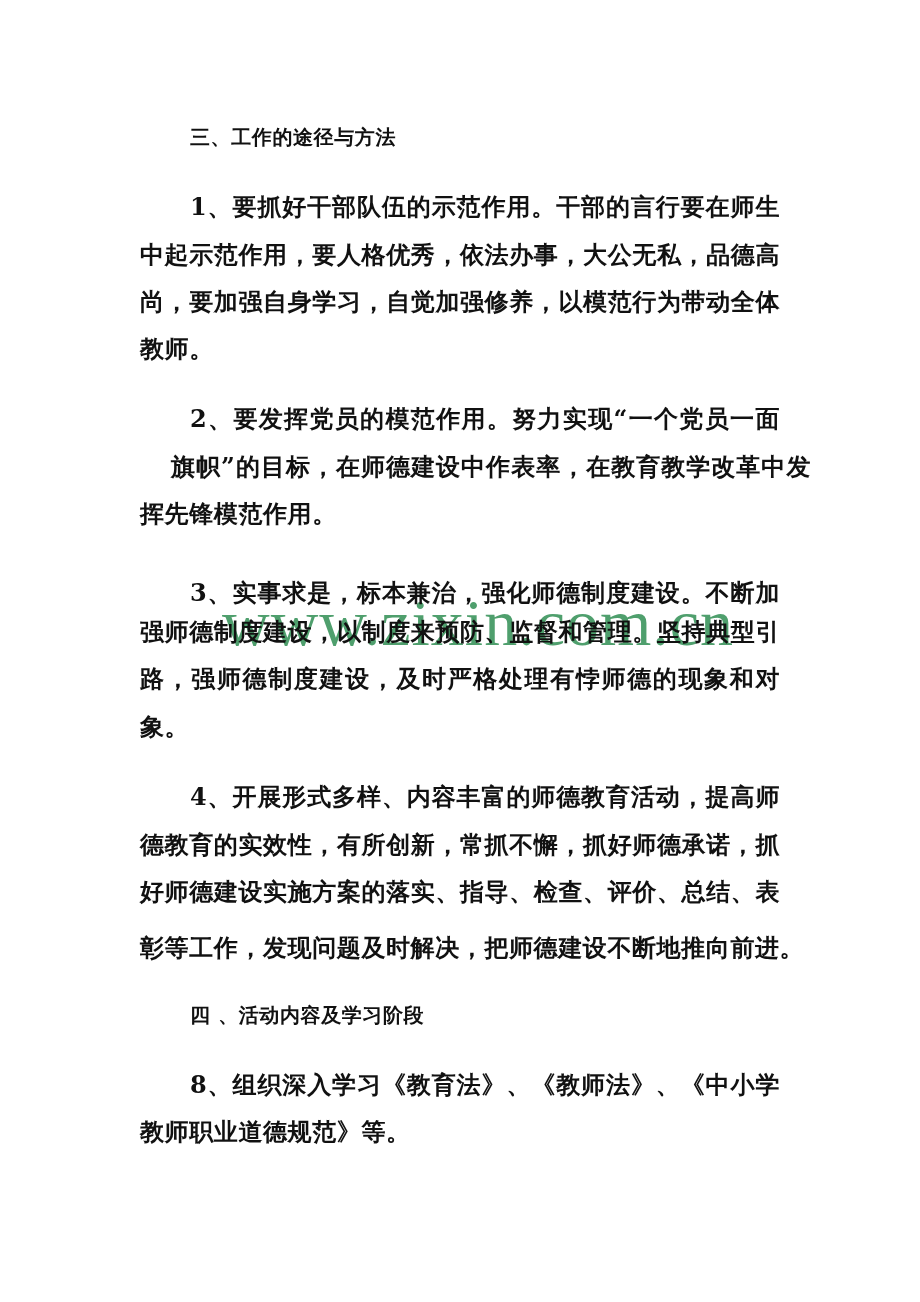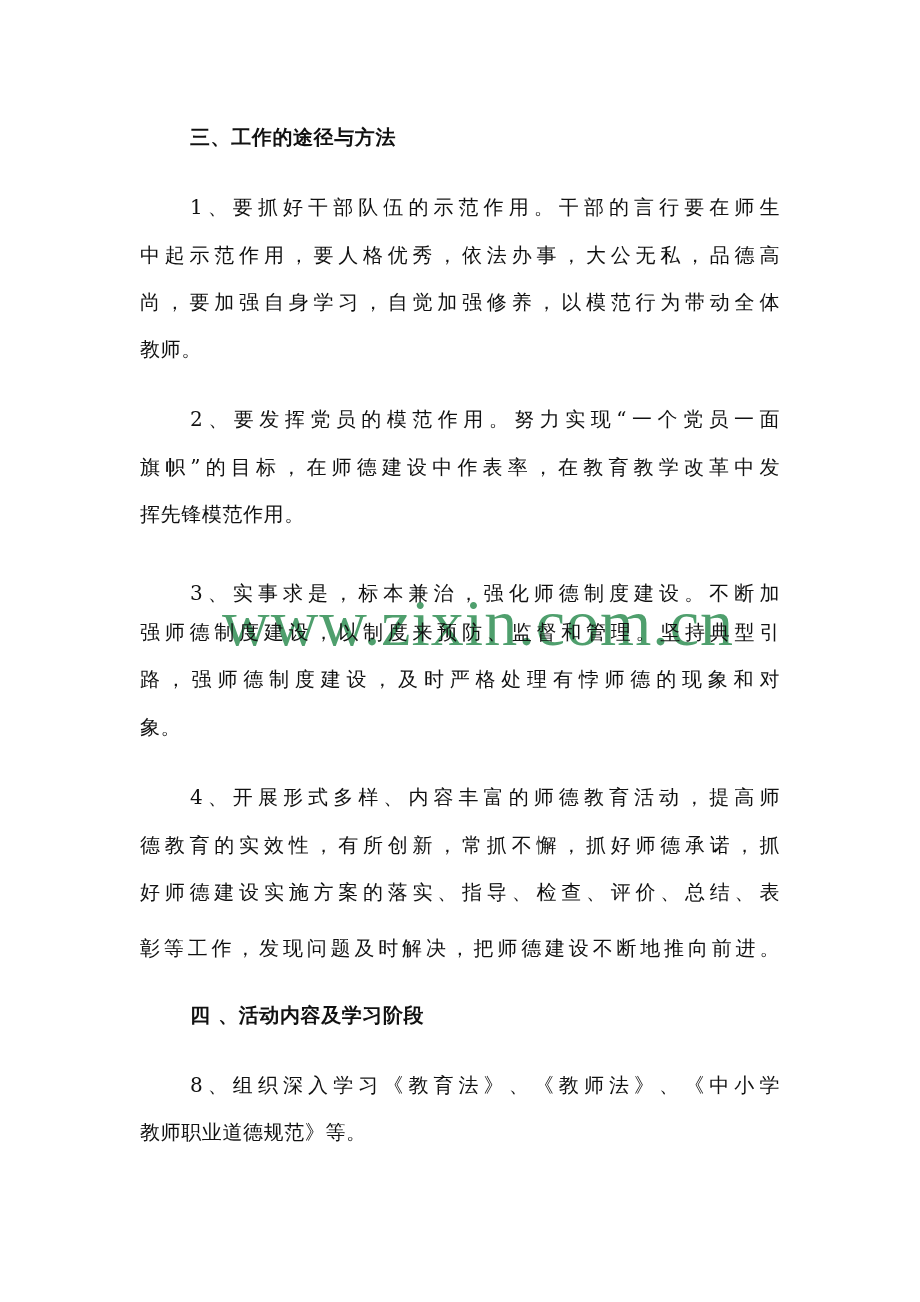--- a/index.html
+++ b/index.html
@@ -4,22 +4,23 @@
   <style>
     html, body { margin: 0; padding: 0; background: #ffffff; }
     body {
       width: 920px; height: 1302px; position: relative; overflow: hidden;
       font-family: "DejaVu Serif", "Liberation Serif", serif;
       color: #111111;
     }
     .page { position: absolute; left: 0; top: 0; width: 920px; height: 1302px; }
     .line {
       position: absolute; left: 140px; width: 640px;
-      font-size: 20px; line-height: 30px; white-space: nowrap;
+      font-size: 24px; line-height: 30px; white-space: nowrap;
       letter-spacing: 0.6px;
+      font-weight: bold;
     }
     .heading {
       font-family: "DejaVu Sans", "Liberation Sans", sans-serif;
       font-weight: bold; font-size: 20px;
     }
     .indent { left: 190px; width: 590px; }
     .justify-line { text-align: justify; text-align-last: justify; }
     .watermark {
       position: absolute; left: 222px; top: 588px;
       font-family: Liberation Serif, serif;
@@ -36,21 +37,21 @@
   <div class="watermark">www.zixin.com.cn</div>
 
   <div class="line heading indent" style="top:122px;">三、工作的途径与方法</div>
 
   <div class="line indent justify-line" style="top:192px;">1、要抓好干部队伍的示范作用。干部的言行要在师生</div>
   <div class="line justify-line" style="top:240px;">中起示范作用，要人格优秀，依法办事，大公无私，品德高</div>
   <div class="line justify-line" style="top:287px;">尚，要加强自身学习，自觉加强修养，以模范行为带动全体</div>
   <div class="line" style="top:334px;">教师。</div>
 
   <div class="line indent justify-line" style="top:404px;">2、要发挥党员的模范作用。努力实现“一个党员一面</div>
-  <div class="line justify-line" style="top:452px;">旗帜”的目标，在师德建设中作表率，在教育教学改革中发</div>
+  <div class="line justify-line" style="top:452px;margin-left:31px;">旗帜”的目标，在师德建设中作表率，在教育教学改革中发</div>
   <div class="line" style="top:499px;">挥先锋模范作用。</div>
 
   <div class="line indent justify-line" style="top:570px;margin-top:8px;">3、实事求是，标本兼治，强化师德制度建设。不断加</div>
   <div class="line justify-line" style="top:617px;">强师德制度建设，以制度来预防、监督和管理。坚持典型引</div>
   <div class="line justify-line" style="top:664px;">路，强师德制度建设，及时严格处理有悖师德的现象和对</div>
   <div class="line" style="top:712px;">象。</div>
 
   <div class="line indent justify-line" style="top:782px;">4、开展形式多样、内容丰富的师德教育活动，提高师</div>
   <div class="line justify-line" style="top:877px;">好师德建设实施方案的落实、指导、检查、评价、总结、表</div>
   <div class="line justify-line" style="top:830px;">德教育的实效性，有所创新，常抓不懈，抓好师德承诺，抓</div>

